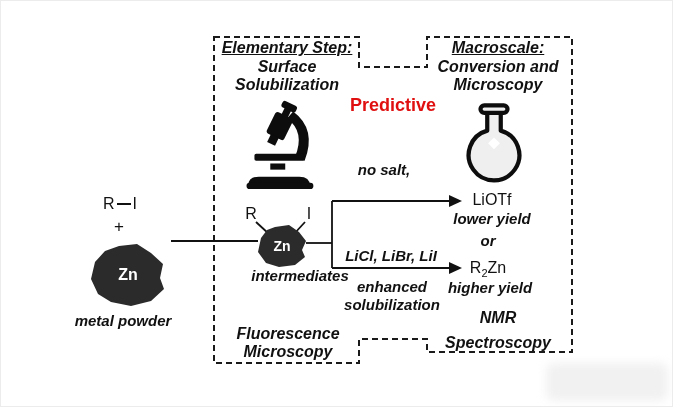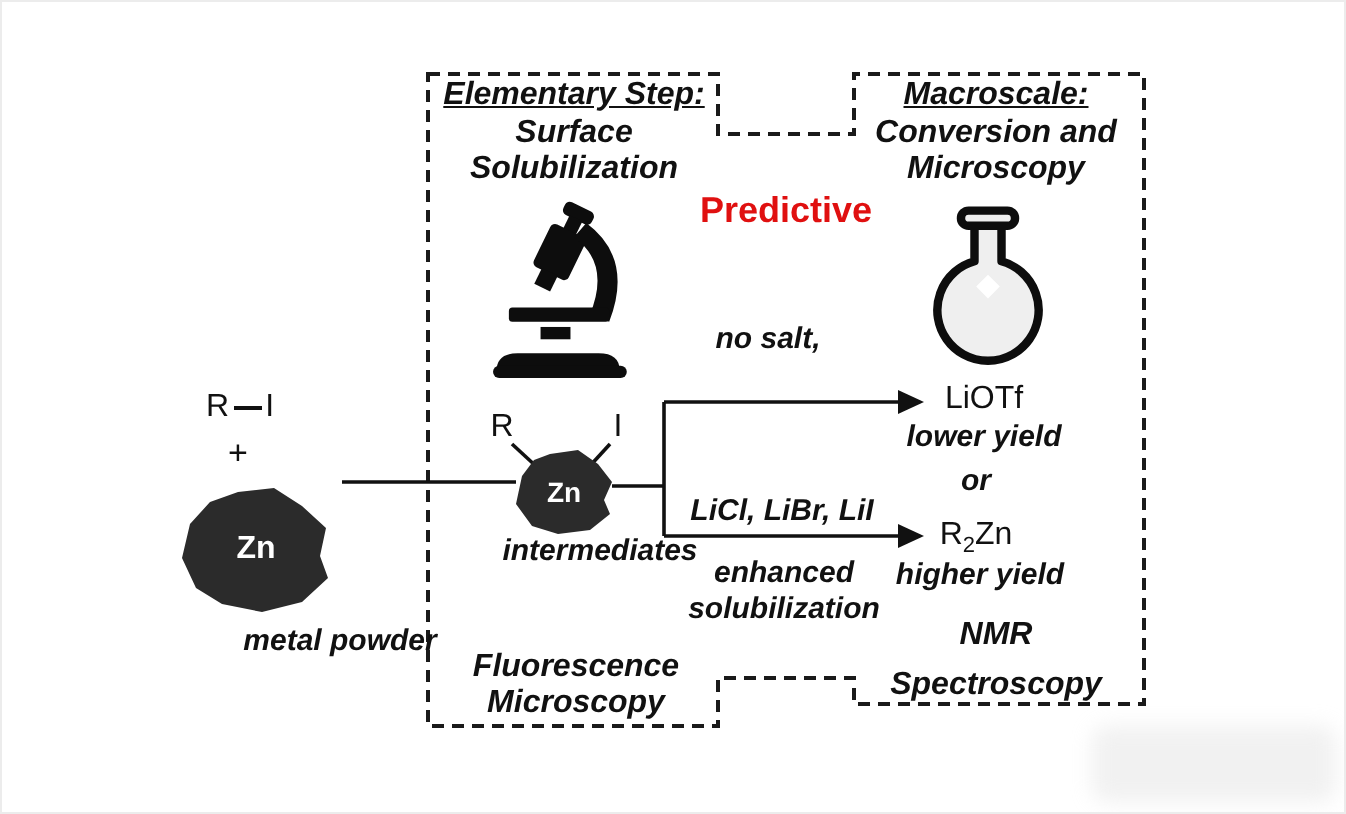--- a/index.html
+++ b/index.html
@@ -54,21 +54,21 @@
     <span>I</span>
   </div>
   <div class="ctr chem" style="left:118px; top:216px; font-size:17px;">+</div>
 
   <div class="blob" style="left:90px; top:243px; width:74px; height:62px;">
     <svg viewBox="0 0 74 62">
       <polygon points="28,2 46,0 60,9 72,20 69,34 73,45 60,57 40,62 20,58 7,50 0,35 4,18 14,7"></polygon>
     </svg>
     <div class="blob-label" style="font-size:16px;">Zn</div>
   </div>
-  <div class="ctr txt bi" style="left:122px; top:311px;margin-left:47px;">metal powder</div>
+  <div class="ctr txt bi" style="left:122px; top:311px;">metal powder</div>
 
   <div class="ctr hdr bi ul" style="left:286px; top:38px;">Elementary Step:</div>
   <div class="ctr hdr bi" style="left:286px; top:57px;">Surface</div>
   <div class="ctr hdr bi" style="left:286px; top:75px;">Solubilization</div>
 
   <div class="icon-box" style="left:242px; top:100px; width:88px; height:88px;">
     <svg viewBox="0 0 100 100">
       <g fill="#0d0d0d">
         <g transform="rotate(26 42 28)">
           <rect x="33" y="0" width="18" height="8" rx="3"></rect>

